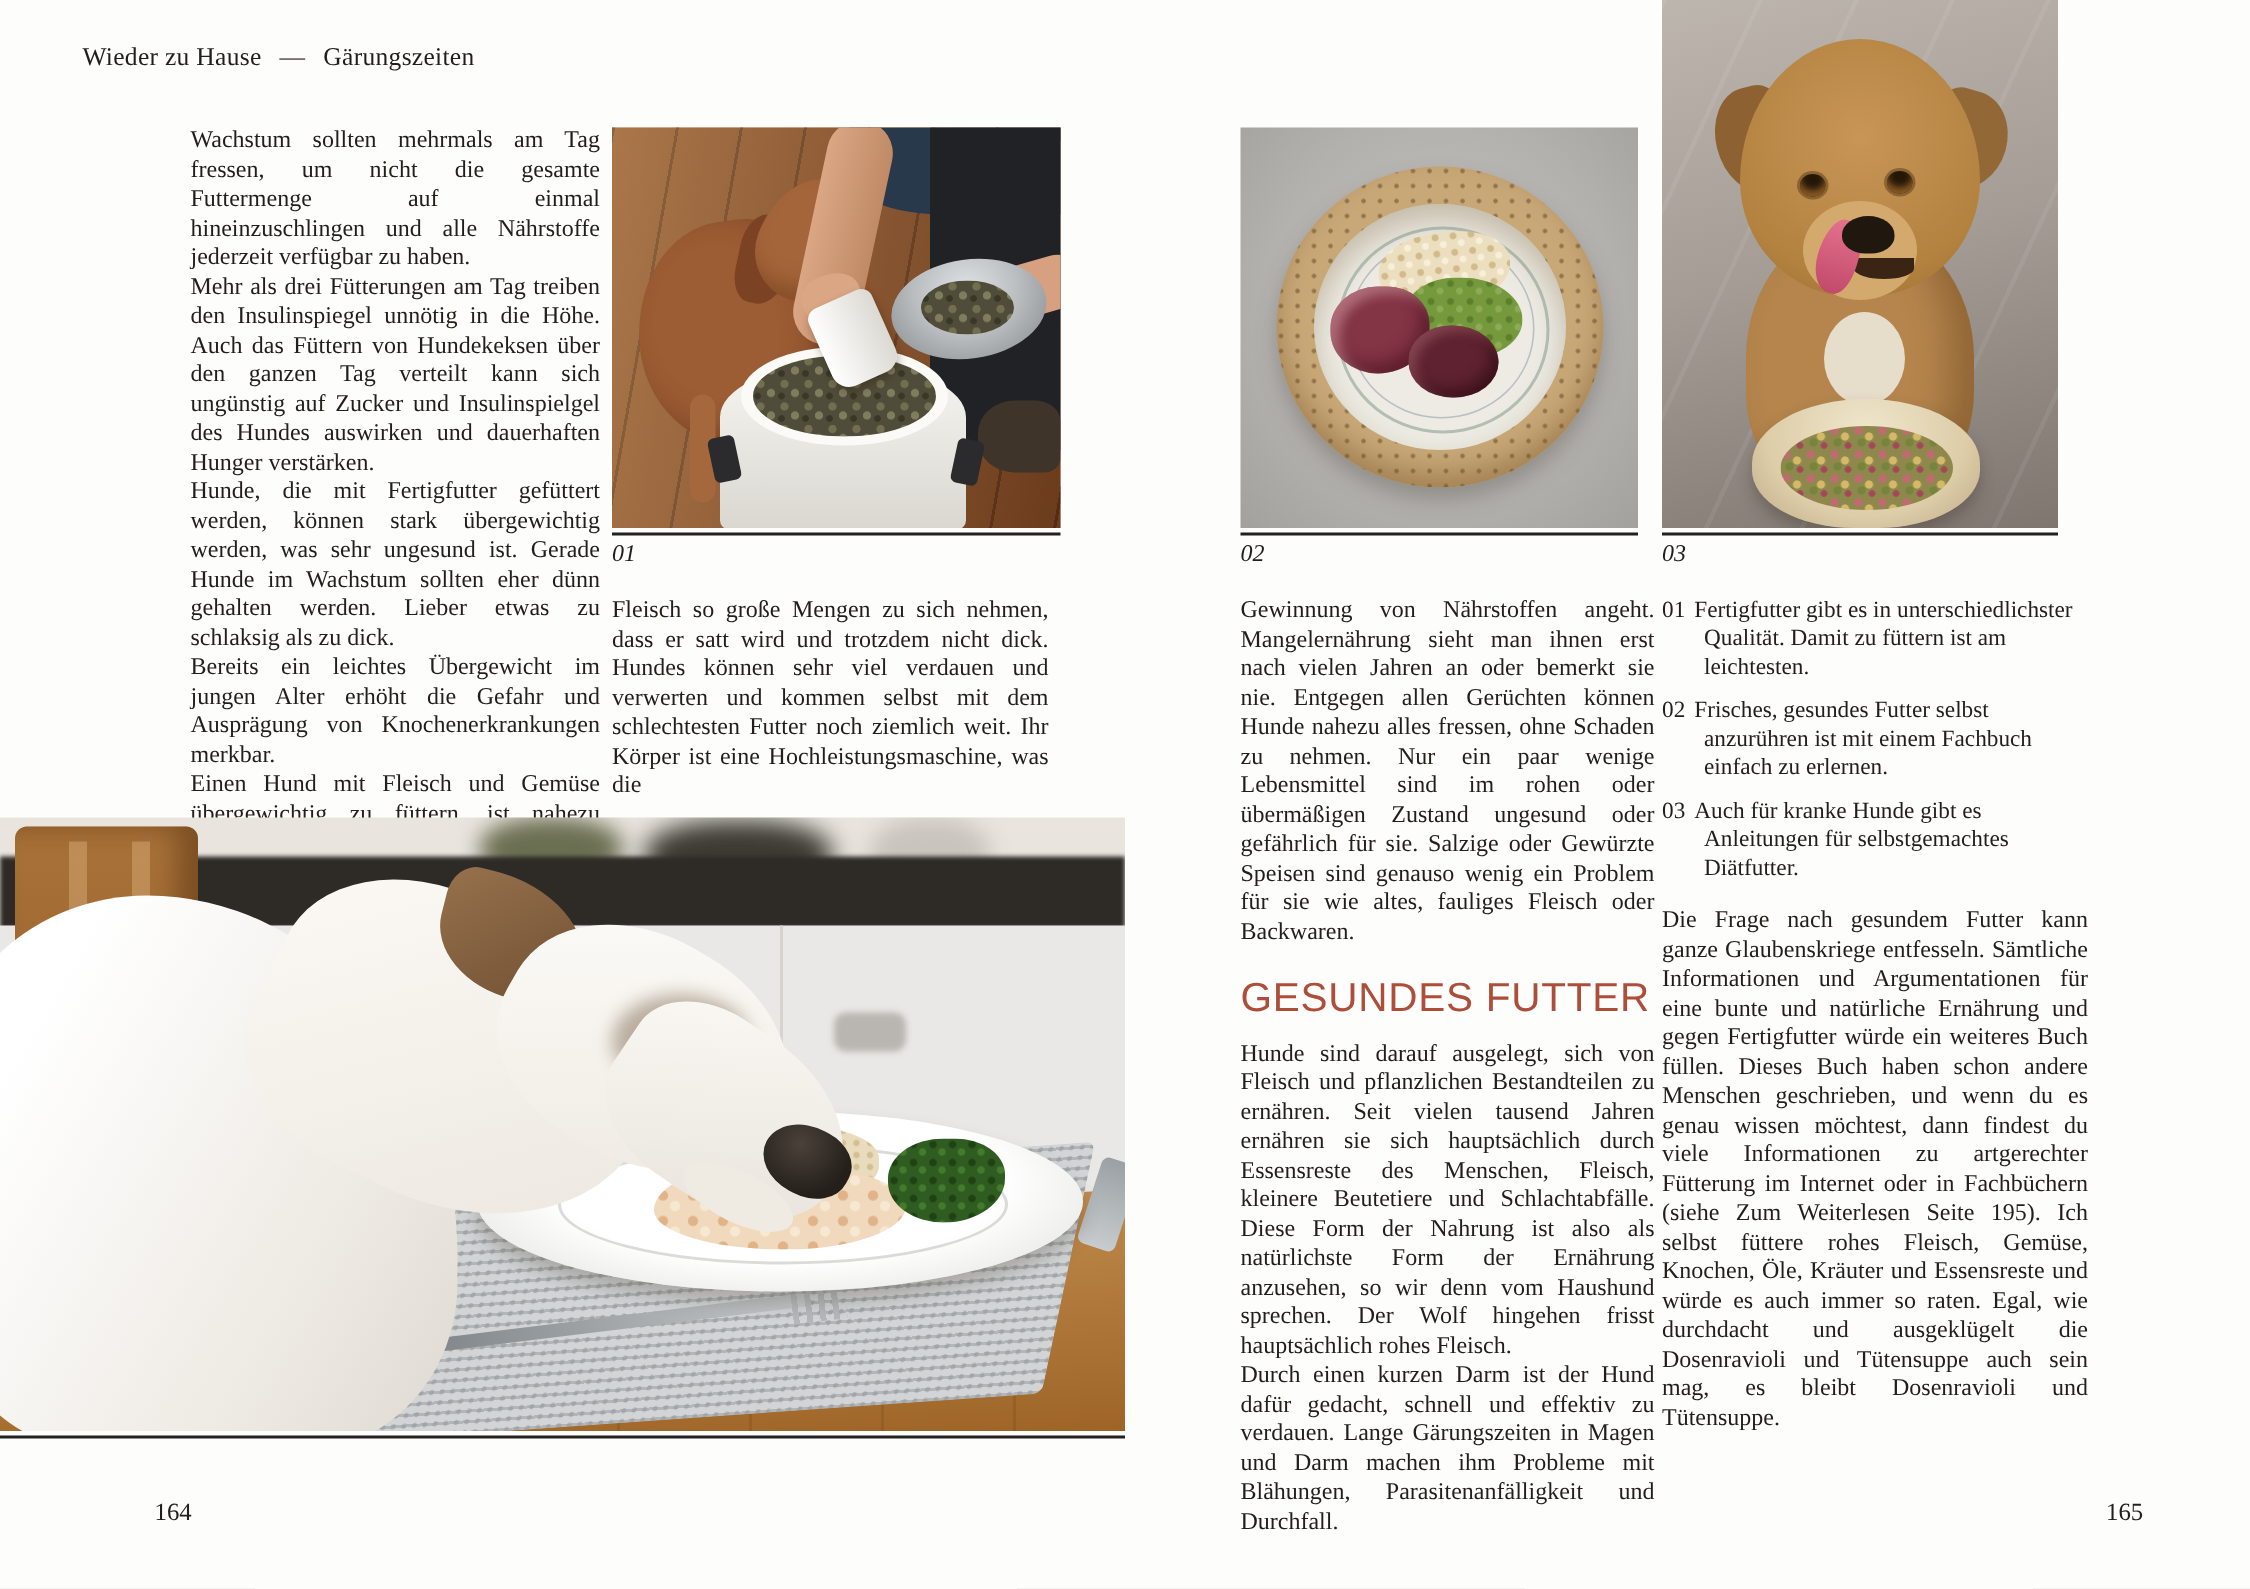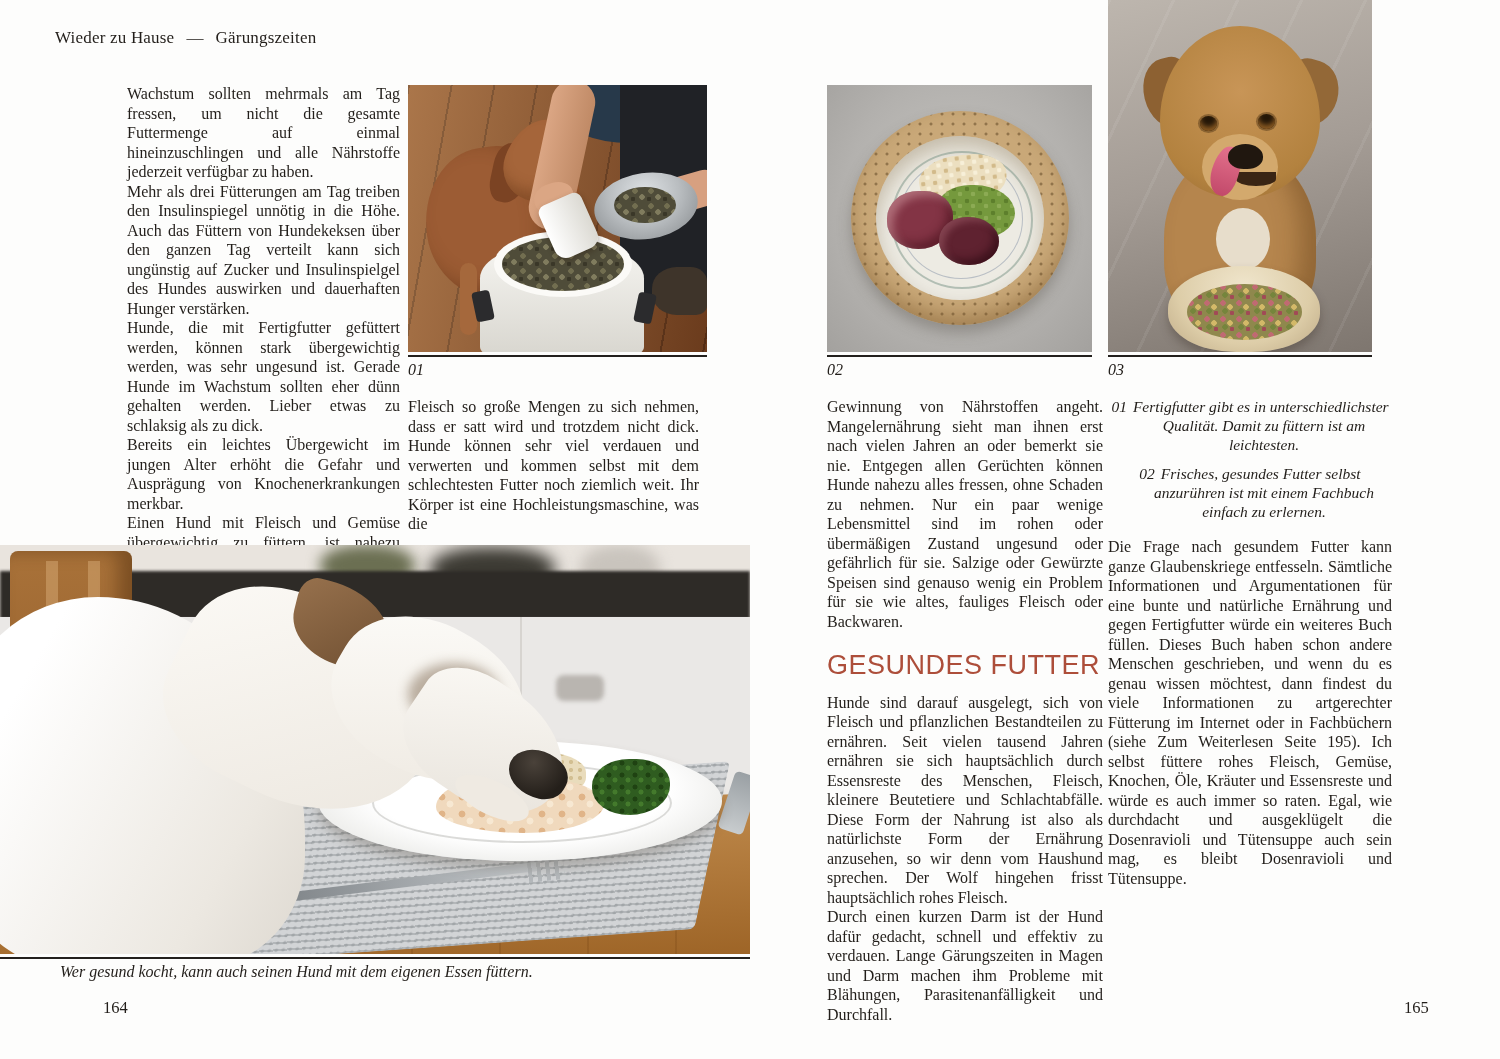--- a/index.html
+++ b/index.html
@@ -9,22 +9,22 @@
   
   .runhead{left:55px;top:28px;font-size:17px;letter-spacing:.2px;}
   .runhead .sec{font-weight:normal;}
   .runhead .sep{margin:0 12px;color:#3a3632;}
   .body-col{font-size:16px;line-height:19.5px;text-align:justify;}
   .body-col p{margin:0;}
   .photo-label{font-size:16px;font-style:italic;}
   .rule{height:2px;background:#23201d;}
   .subhead{font-family:"Liberation Sans",sans-serif;font-size:27px;letter-spacing:.5px;
            color:#ad4e3a;font-weight:normal;margin:25px 0 17px 0;}
-  .cap-item{font-size:15.5px;font-style:italic;line-height:19px;padding-left:28px;
-            text-indent:-28px;margin:0 0 10px 0;text-align:center;}
+  .cap-item{font-size:15.5px;line-height:19px;padding-left:28px;
+            text-indent:-28px;margin:0 0 10px 0;text-align:left;}
   .cap-num{padding-right:6px;}
   .big-caption{font-size:16px;font-style:italic;}
   .pageno{font-size:16.5px;}
   
   .art{overflow:hidden;}
   .art div{position:absolute;}
   
   .p1{background:#8a5129;
       background-image:linear-gradient(100deg,rgba(255,214,160,.28),rgba(56,24,8,.38)),
       repeating-linear-gradient(100deg,rgba(43,19,7,.42) 0 2px,transparent 2px 42px);}
@@ -228,21 +228,21 @@
     <div class="p1-arm-right"></div>
     <div class="p1-bowl"></div>
     <div class="p1-bowl-food kibble"></div>
     <div class="p1-hand"></div>
     <div class="p1-cup"></div>
   </div>
   <div class="abs rule" style="left:408px;top:355px;width:299px;"></div>
   <div class="abs photo-label" style="left:408px;top:361px;">01</div>
 
   <div class="abs body-col" style="left:408px;top:397px;width:291px;">
-    <p>Fleisch so große Mengen zu sich nehmen, dass er satt wird und trotzdem nicht dick. Hunde können sehr viel verdauen und verwerten und kommen selbst mit dem schlechtesten Futter noch ziemlich weit. Ihr Körper ist eine Hochleistungsmaschine, was die</p>
+    <p>Fleisch so große Mengen zu sich nehmen, dass er satt wird und trotzdem nicht dick. Hundes können sehr viel verdauen und verwerten und kommen selbst mit dem schlechtesten Futter noch ziemlich weit. Ihr Körper ist eine Hochleistungsmaschine, was die</p>
   </div>
 
   <div class="abs art p2" style="left:827px;top:85px;width:265px;height:267px;">
     <div class="p2-outer"></div>
     <div class="p2-inner"></div>
     <div class="p2-ring"></div>
     <div class="p2-ring2"></div>
     <div class="p2-oats"></div>
     <div class="p2-green"></div>
     <div class="p2-meat1"></div>
@@ -273,20 +273,21 @@
     <div class="p3-bowl"></div>
     <div class="p3-food"></div>
   </div>
   <div class="abs rule" style="left:1108px;top:355px;width:264px;"></div>
   <div class="abs photo-label" style="left:1108px;top:361px;">03</div>
 
   <div class="abs" style="left:1108px;top:397px;width:284px;">
     <div>
       <p class="cap-item"><span class="cap-num">01</span><span>Fertigfutter gibt es in unterschiedlichster Qualität. Damit zu füttern ist am leichtesten.</span></p>
       <p class="cap-item"><span class="cap-num">02</span><span>Frisches, gesundes Futter selbst anzurühren ist mit einem Fachbuch einfach zu erlernen.</span></p>
+      <p class="cap-item"><span class="cap-num">03</span><span>Auch für kranke Hunde gibt es Anleitungen für selbstgemachtes Diätfutter.</span></p>
     </div>
     <div class="body-col" style="margin-top:16px;">
       <p>Die Frage nach gesundem Futter kann ganze Glaubenskriege entfesseln. Sämtliche Informationen und Argumentationen für eine bunte und natürliche Ernährung und gegen Fertigfutter würde ein weiteres Buch füllen. Dieses Buch haben schon andere Menschen geschrieben, und wenn du es genau wissen möchtest, dann findest du viele Informationen zu artgerechter Fütterung im Internet oder in Fachbüchern (siehe Zum Weiterlesen Seite 195). Ich selbst füttere rohes Fleisch, Gemüse, Knochen, Öle, Kräuter und Essensreste und würde es auch immer so raten. Egal, wie durchdacht und ausgeklügelt die Dosenravioli und Tütensuppe auch sein mag, es bleibt Dosenravioli und Tütensuppe.</p>
     </div>
   </div>
 
   <div class="abs art bp" style="left:0;top:545px;width:750px;height:409px;">
     <div class="bp-blob1"></div>
     <div class="bp-blob2"></div>
     <div class="bp-blob3"></div>
@@ -315,18 +316,17 @@
     <div class="bp-dog-neck"></div>
     <div class="bp-dog-ear"></div>
     <div class="bp-dog-head"></div>
     <div class="bp-dog-eyepatch"></div>
     <div class="bp-dog-eye"></div>
     <div class="bp-dog-muzzle"></div>
     <div class="bp-dog-chin"></div>
     <div class="bp-dog-nose"></div>
   </div>
   <div class="abs rule" style="left:0;top:957px;width:750px;"></div>
-  <div class="abs big-caption" style="left:60px;top:963px;">Wer gesund kocht, kann auch seinen Hund mit dem eigenen Essen füttern.</div>
 
   <div class="abs pageno" style="left:55px;top:998px;margin-left:48px;">164</div>
   <div class="abs pageno" style="left:1404px;top:998px;">165</div>
 
 </div>
 
 </body></html>

